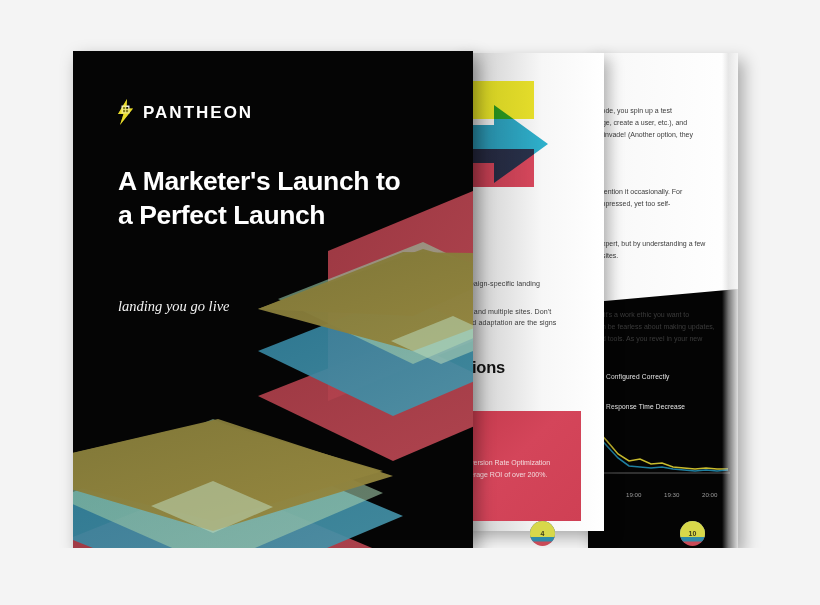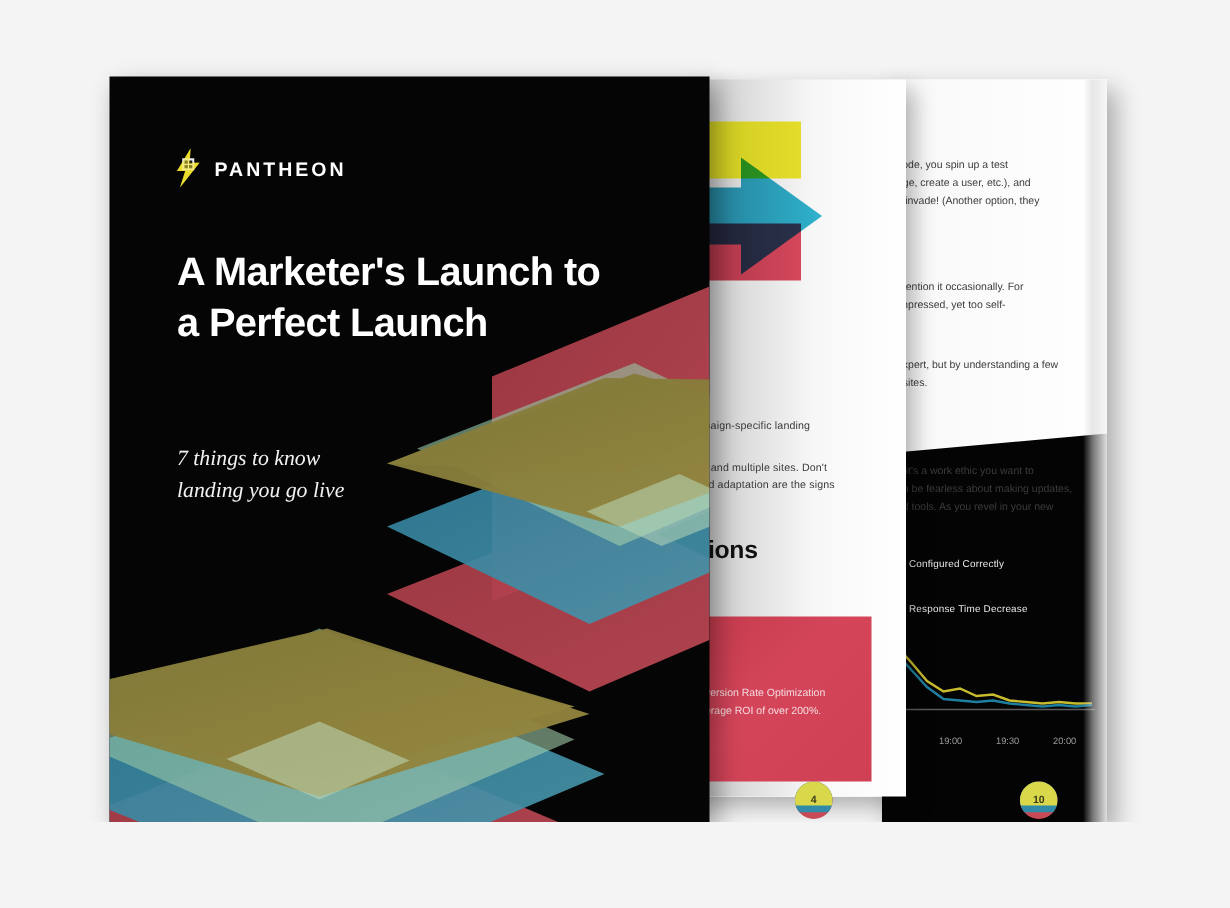--- a/index.html
+++ b/index.html
@@ -29,21 +29,21 @@
 
   
   #logo-lockup {
     position: absolute; left: 44px; top: 48px;
     display: flex; align-items: center; gap: 9px;
     z-index: 6;
   }
   #bolt-icon { width: 17px; height: 26px; display: block; }
   #logo-word {
     color: #ffffff;
-    font-size: 13px;
+    font-size: 17px;
     font-weight: bold;
     letter-spacing: 2.0px;
     line-height: 1;
   }
 
   #cover-title {
     position: absolute; left: 45px; top: 113px;
     width: 300px;
     color: #ffffff;
     font-size: 26.5px;
@@ -331,21 +331,20 @@
         <rect x="9" y="8" width="2.2" height="2.2" fill="#141414"></rect>
         <rect x="6" y="11" width="2.2" height="2.2" fill="#141414"></rect>
         <rect x="9" y="11" width="2.2" height="2.2" fill="#141414"></rect>
         <polygon fill="#e9dc2a" points="10,0 1,15 6.5,15 3,26 16,9.5 9.5,9.5" opacity="0.55"></polygon>
       </svg>
       <span id="logo-word">PANTHEON</span>
     </div>
 
     <h1 id="cover-title">A Marketer's Launch to a Perfect Launch</h1>
     <div id="cover-sub">
-      <div>7 things to know</div>
       <div>landing you go live</div>
     </div>
   </div>
 
   <div class="badge" style="left:530px; top:521px;">
     <span class="ring" style="background:#c94a57;"></span>
     <span class="ring" style="background:#2f8ba8; clip-path:inset(0 0 18% 0);"></span>
     <span class="ring" style="background:#d8d84a; clip-path:inset(0 0 36% 0);"></span>
     <span class="num">4</span>
   </div>

